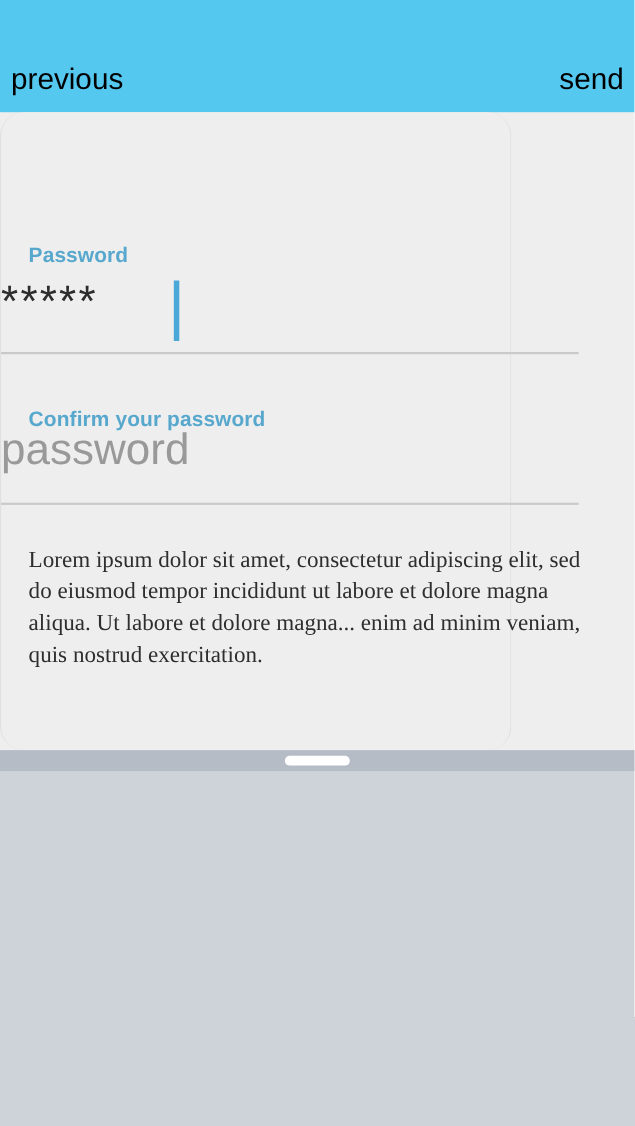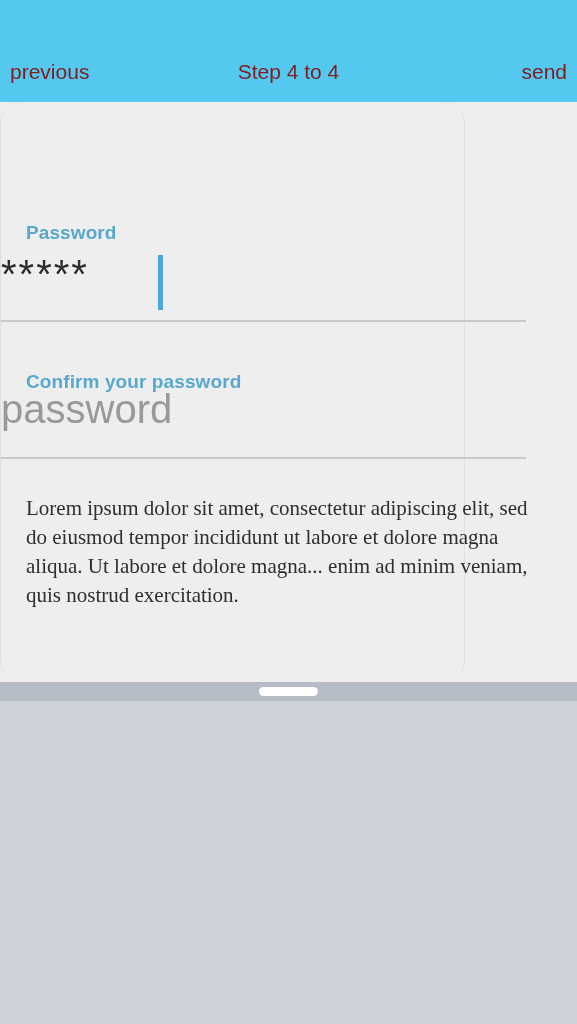--- a/index.html
+++ b/index.html
@@ -24,22 +24,22 @@
     position: absolute;
     left: 0; top: 0;
     width: 577px;
     height: 102px;
     background: #55c8ef;
     box-sizing: border-box;
   }
   .header-label {
     position: absolute;
     bottom: 14px;
-    color: #7f1d1d;
-    font-size: 21px;
+    color: #000000;
+    font-size: 27px;
     line-height: 32px;
     white-space: nowrap;
   }
   .header-prev { left: 10px; }
   .header-title {
     left: 0; width: 577px;
     text-align: center;
   }
   .header-send { right: 10px; margin-left: 28px; }
 
@@ -139,21 +139,20 @@
     background: #ffffff;
   }
 </style>
 </head>
 <body>
 
 <div id="screen">
 
   <div class="header">
     <div class="header-label header-prev">previous</div>
-    <div class="header-label header-title">Step 4 to 4</div>
     <div class="header-label header-send">send</div>
   </div>
 
   <div class="content">
 
     <div class="field field-label" id="field1">Password</div>
     <div class="field field-value" id="field1-value">*****</div>
     <div class="caret" id="field1-caret"></div>
     <div class="field field-line" id="field1-line"></div>
 

